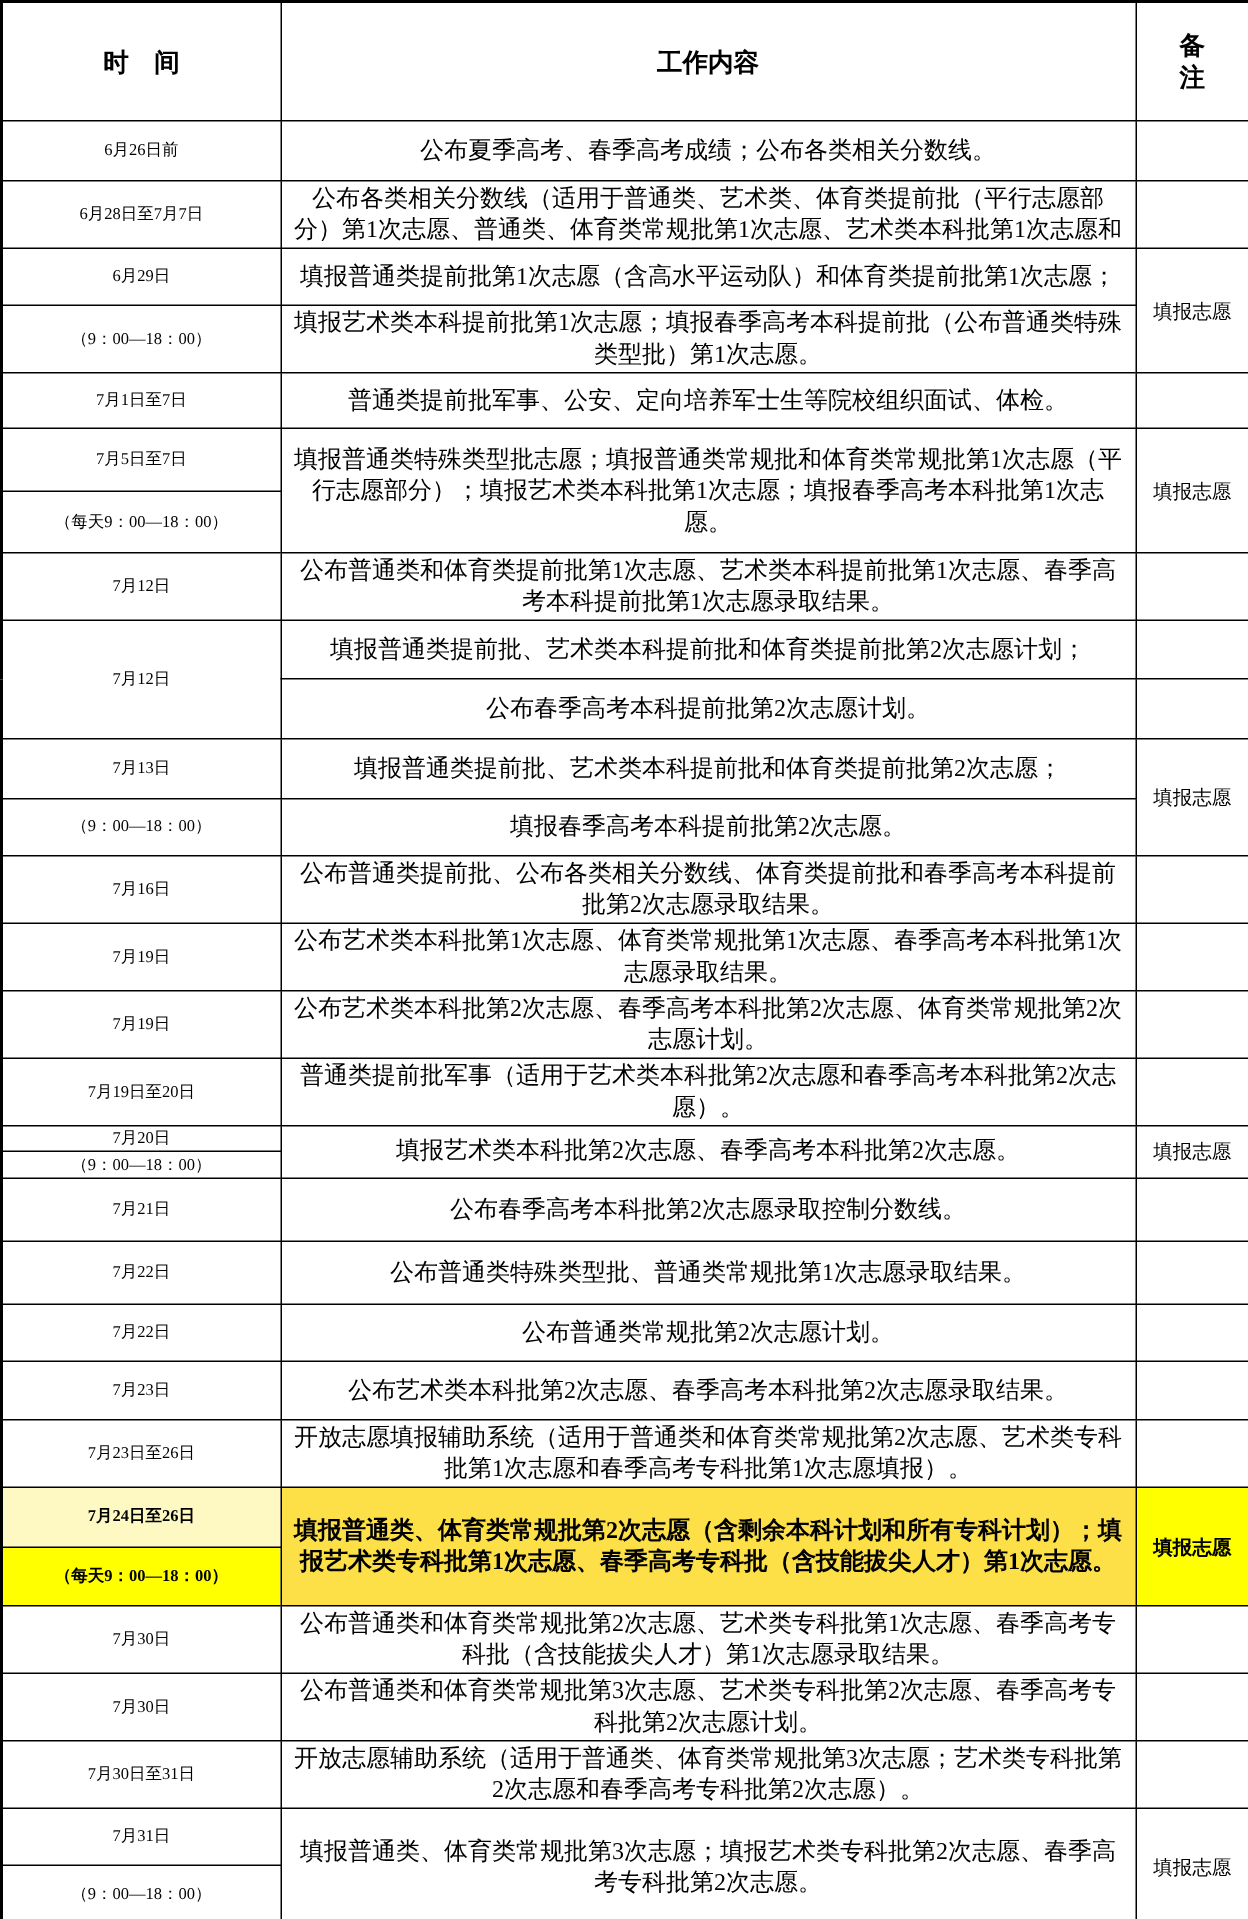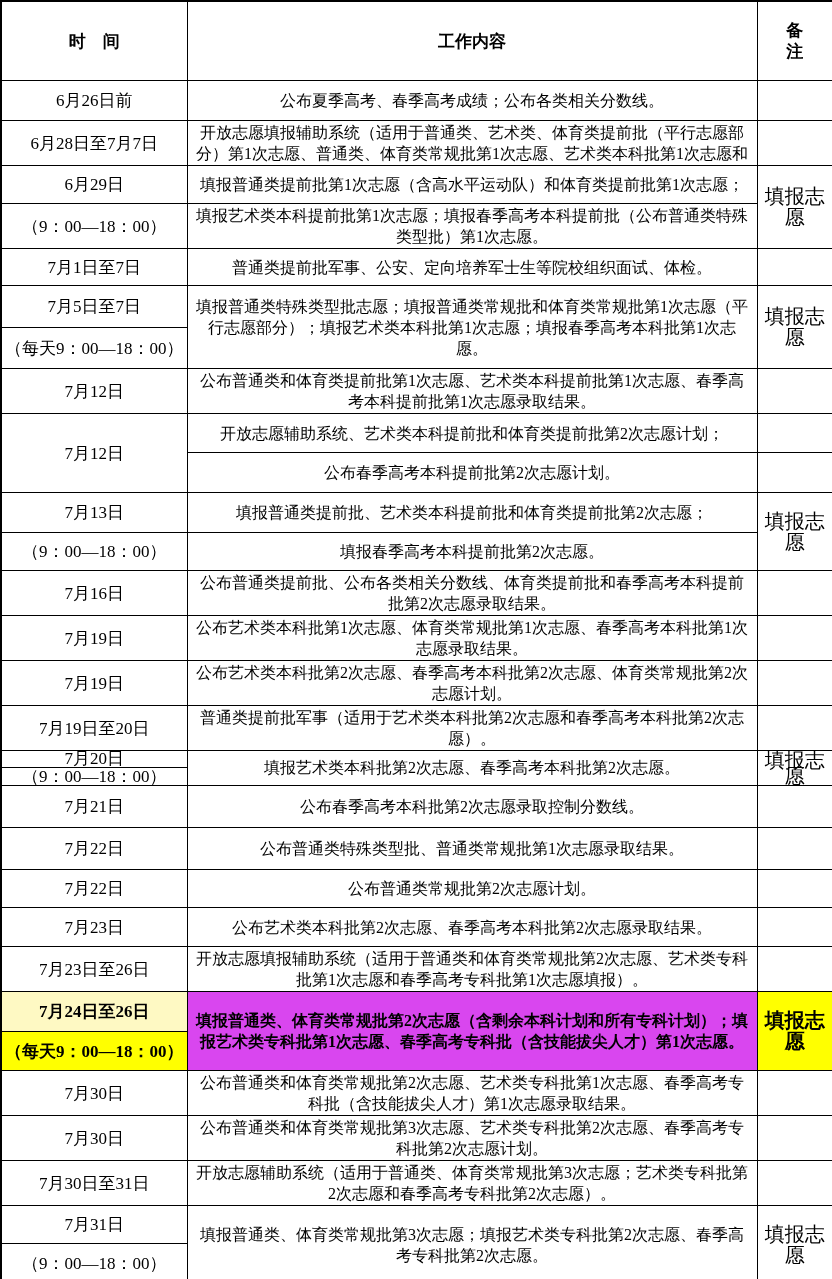--- a/index.html
+++ b/index.html
@@ -1,22 +1,22 @@
 <!DOCTYPE html>
 <html><head>
 <meta charset="utf-8">
 <style>
   html,body{margin:0;padding:0;background:#fff;}
   body{width:832px;font-family:"Liberation Serif","DejaVu Serif",serif;color:#000;}
   table{border-collapse:collapse;table-layout:fixed;width:832px;border:2px solid #000;}
   td,th{border:1px solid #000;vertical-align:middle;text-align:center;
         padding:1px 5px;font-size:16px;line-height:21px;overflow:hidden;}
   th{font-family:"Liberation Sans","DejaVu Sans",sans-serif;font-size:17px;font-weight:bold;padding:18px;}
-  td.time{font-size:17px;padding:1px 2px;}
-  td.remark{font-size:20px;padding:1px 2px;}
+  td.time{font-size:11px;padding:1px 2px;}
+  td.remark{font-size:13px;padding:1px 2px;}
   tr.tight td{line-height:16px;padding-top:0;padding-bottom:0;}
   .bold{font-weight:bold;}
 </style>
 </head>
 <body>
 
 <table>
   <colgroup>
     <col style="width:186px">
       <col style="width:570px">
@@ -30,21 +30,21 @@
     </tr>
   </thead>
   <tbody>
     <tr style="height:40px">
       <td class="time">6月26日前</td>
       <td class="content">公布夏季高考、春季高考成绩；公布各类相关分数线。</td>
       <td class="remark"></td>
     </tr>
     <tr style="height:39px">
       <td class="time">6月28日至7月7日</td>
-      <td class="content">开放志愿填报辅助系统（适用于普通类、艺术类、体育类提前批（平行志愿部分）第1次志愿、普通类、体育类常规批第1次志愿、艺术类本科批第1次志愿和</td>
+      <td class="content">公布各类相关分数线（适用于普通类、艺术类、体育类提前批（平行志愿部分）第1次志愿、普通类、体育类常规批第1次志愿、艺术类本科批第1次志愿和</td>
       <td class="remark"></td>
     </tr>
     <tr style="height:38px">
       <td class="time">6月29日</td>
       <td class="content">填报普通类提前批第1次志愿（含高水平运动队）和体育类提前批第1次志愿；</td>
       <td class="remark" rowspan="2">填报志愿</td>
     </tr>
     <tr style="height:43px">
       <td class="time">（9：00—18：00）</td>
       <td class="content">填报艺术类本科提前批第1次志愿；填报春季高考本科提前批（公布普通类特殊类型批）第1次志愿。</td>
@@ -62,21 +62,21 @@
     <tr style="height:41px">
       <td class="time">（每天9：00—18：00）</td>
     </tr>
     <tr style="height:40px">
       <td class="time">7月12日</td>
       <td class="content">公布普通类和体育类提前批第1次志愿、艺术类本科提前批第1次志愿、春季高考本科提前批第1次志愿录取结果。</td>
       <td class="remark"></td>
     </tr>
     <tr style="height:39px">
       <td class="time" rowspan="2">7月12日</td>
-      <td class="content">开放志愿辅助系统、艺术类本科提前批和体育类提前批第2次志愿计划；</td>
+      <td class="content">填报普通类提前批、艺术类本科提前批和体育类提前批第2次志愿计划；</td>
       <td class="remark"></td>
     </tr>
     <tr style="height:40px">
       <td class="content">公布春季高考本科提前批第2次志愿计划。</td>
       <td class="remark"></td>
     </tr>
     <tr style="height:40px">
       <td class="time">7月13日</td>
       <td class="content">填报普通类提前批、艺术类本科提前批和体育类提前批第2次志愿；</td>
       <td class="remark" rowspan="2">填报志愿</td>
@@ -133,21 +133,21 @@
       <td class="content">公布艺术类本科批第2次志愿、春季高考本科批第2次志愿录取结果。</td>
       <td class="remark"></td>
     </tr>
     <tr style="height:41px">
       <td class="time">7月23日至26日</td>
       <td class="content">开放志愿填报辅助系统（适用于普通类和体育类常规批第2次志愿、艺术类专科批第1次志愿和春季高考专科批第1次志愿填报）。</td>
       <td class="remark"></td>
     </tr>
     <tr style="height:40px">
       <td class="time bold" style="background: #fef9c3;">7月24日至26日</td>
-      <td class="content bold" rowspan="2" style="background: #d946ef;">填报普通类、体育类常规批第2次志愿（含剩余本科计划和所有专科计划）；填报艺术类专科批第1次志愿、春季高考专科批（含技能拔尖人才）第1次志愿。</td>
+      <td class="content bold" rowspan="2" style="background: #fde047;">填报普通类、体育类常规批第2次志愿（含剩余本科计划和所有专科计划）；填报艺术类专科批第1次志愿、春季高考专科批（含技能拔尖人才）第1次志愿。</td>
       <td class="remark bold" rowspan="2" style="background: rgb(255, 255, 0);">填报志愿</td>
     </tr>
     <tr style="height:39px">
       <td class="time bold" style="background: rgb(255, 255, 0);">（每天9：00—18：00）</td>
     </tr>
     <tr style="height:43px">
       <td class="time">7月30日</td>
       <td class="content">公布普通类和体育类常规批第2次志愿、艺术类专科批第1次志愿、春季高考专科批（含技能拔尖人才）第1次志愿录取结果。</td>
       <td class="remark"></td>
     </tr>

